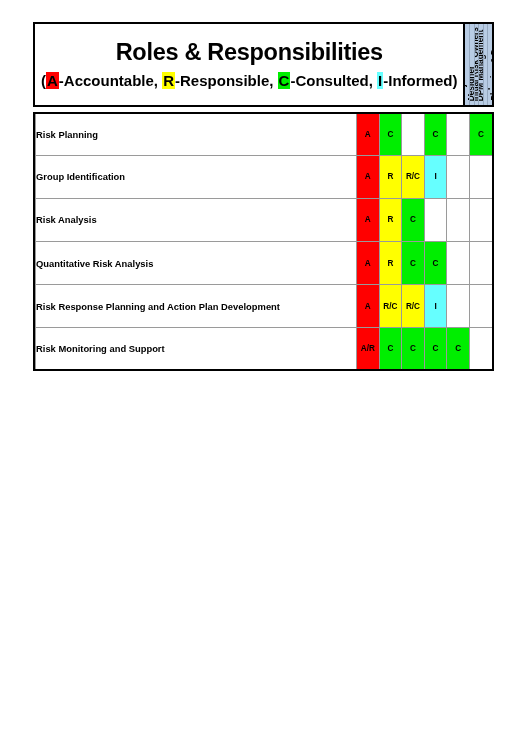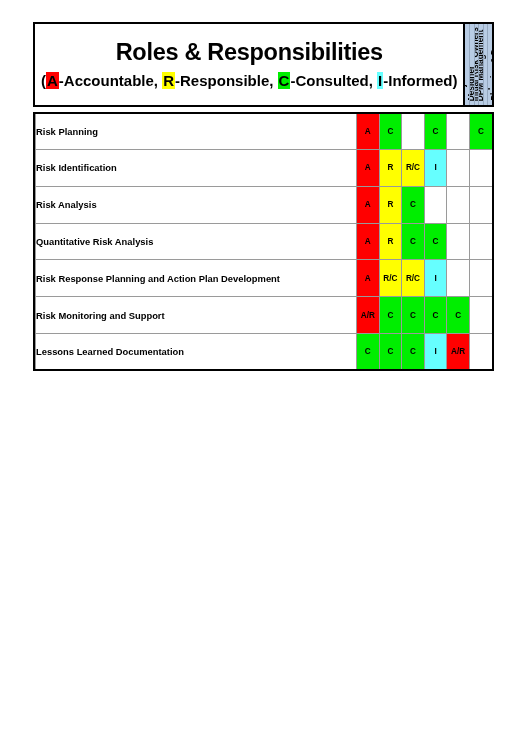--- a/index.html
+++ b/index.html
@@ -191,21 +191,21 @@
           <tr>
             <td class="task">Risk Planning</td>
             <td class="ra red">A</td>
             <td class="ra grn">C</td>
             <td class="ra none"></td>
             <td class="ra grn">C</td>
             <td class="ra none"></td>
             <td class="ra grn">C</td>
           </tr>
           <tr>
-            <td class="task">Risk Identification</td>
+            <td class="task">Group Identification</td>
             <td class="ra red">A</td>
             <td class="ra yel">R</td>
             <td class="ra yel">R/C</td>
             <td class="ra cyn">I</td>
             <td class="ra none"></td>
             <td class="ra none"></td>
           </tr>
           <tr>
             <td class="task">Risk Analysis</td>
             <td class="ra red">A</td>
@@ -235,26 +235,17 @@
           </tr>
           <tr>
             <td class="task">Risk Monitoring and Support</td>
             <td class="ra red">A/R</td>
             <td class="ra grn">C</td>
             <td class="ra grn">C</td>
             <td class="ra grn">C</td>
             <td class="ra grn">C</td>
             <td class="ra none"></td>
           </tr>
-          <tr>
-            <td class="task">Lessons Learned Documentation</td>
-            <td class="ra grn">C</td>
-            <td class="ra grn">C</td>
-            <td class="ra grn">C</td>
-            <td class="ra cyn">I</td>
-            <td class="ra red">A/R</td>
-            <td class="ra none"></td>
-          </tr>
         </tbody>
     </table>
   </div>
 
 </div>
 
 </body></html>

